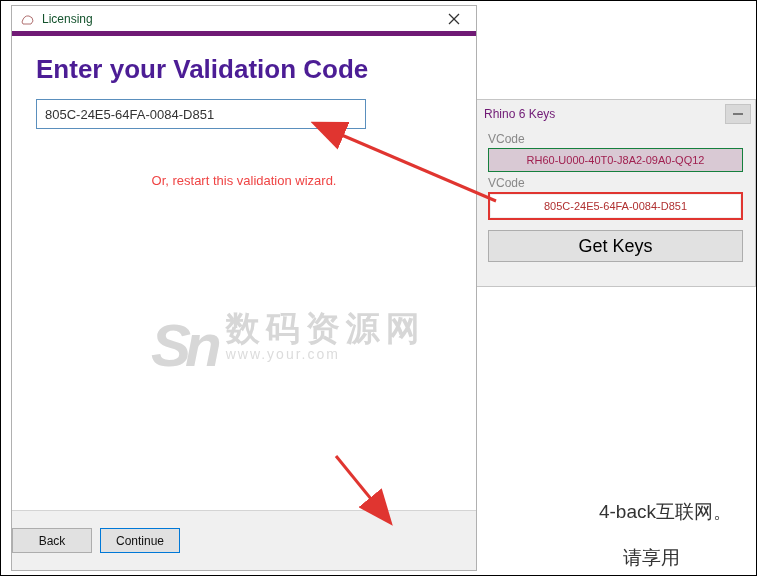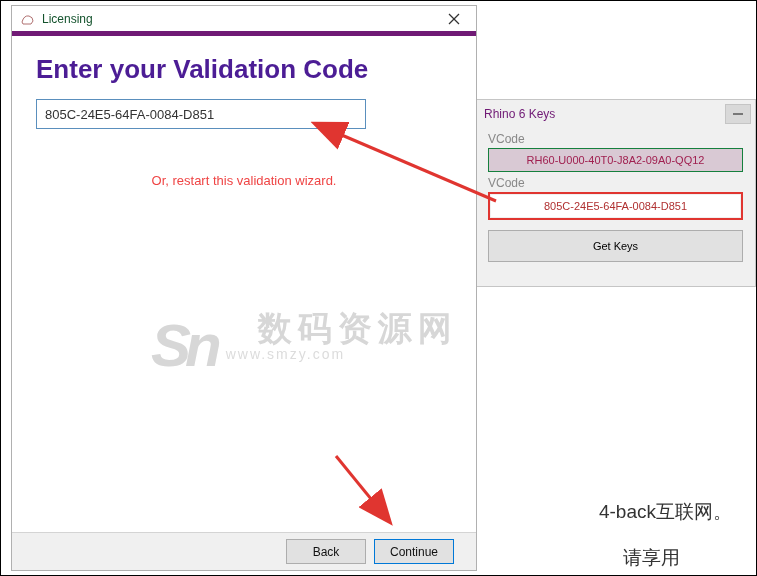--- a/index.html
+++ b/index.html
@@ -67,26 +67,25 @@
   .restart-link {
     margin-top: 44px;
     text-align: center;
     font-size: 13px;
     color: #ef4444;
   }
 
   .licensing-footer {
     position: absolute;
     left: 0; right: 0; bottom: 0;
-    height: 38px;
+    height: 60px;
     background: #f0f0f0;
     border-top: 1px solid #d4d4d4;
     display: flex;
     align-items: center;
-    justify-content: flex-end;
     padding-right: 22px;
     gap: 8px;
   }
   .win-btn {
     min-width: 80px;
     height: 25px;
     background: #e1e1e1;
     border: 1px solid #adadad;
     font-size: 12px;
     color: #111;
@@ -158,21 +157,21 @@
     text-align: center;
     line-height: 22px;
     border: none;
   }
   .get-keys-btn {
     width: 100%;
     height: 32px;
     margin-top: 10px;
     background: #e1e1e1;
     border: 1px solid #adadad;
-    font-size: 11px;
+    font-size: 18px;
     cursor: pointer;
   }
 
   
   .watermark {
     position: absolute;
     left: 150px;
     top: 310px;
     display: flex;
     align-items: flex-start;
@@ -184,21 +183,20 @@
     font-size: 60px;
     font-style: italic;
     letter-spacing: -6px;
     margin-right: 10px;
     font-family: Arial, sans-serif;
   }
   .watermark .text-block { line-height: 1.05; }
   .watermark .cn {
     font-size: 34px;
     letter-spacing: 6px;
-    margin-left: 32px;
   }
   .watermark .url {
     font-size: 14px;
     letter-spacing: 2px;
     font-weight: 400;
     color: #dcdcdc;
   }
 
   
   .bg-snippet {
@@ -273,21 +271,21 @@
   <div class="licensing-footer">
     <button class="win-btn">Back</button>
     <button class="win-btn primary">Continue</button>
   </div>
 </div>
 
 <div class="watermark">
   <div class="logo">Sn</div>
   <div class="text-block">
     <div class="cn">数码资源网</div>
-    <div class="url">www.smzy.com</div>
+    <div class="url">www.your.com</div>
   </div>
 </div>
 
 <svg class="arrow-svg" style="left:0;top:0" width="757" height="576">
   <defs>
     <marker id="arrowhead" markerWidth="12" markerHeight="10" refX="10" refY="5" orient="auto">
       <polygon points="0 0, 12 5, 0 10" fill="#e03530"></polygon>
     </marker>
   </defs>
 

